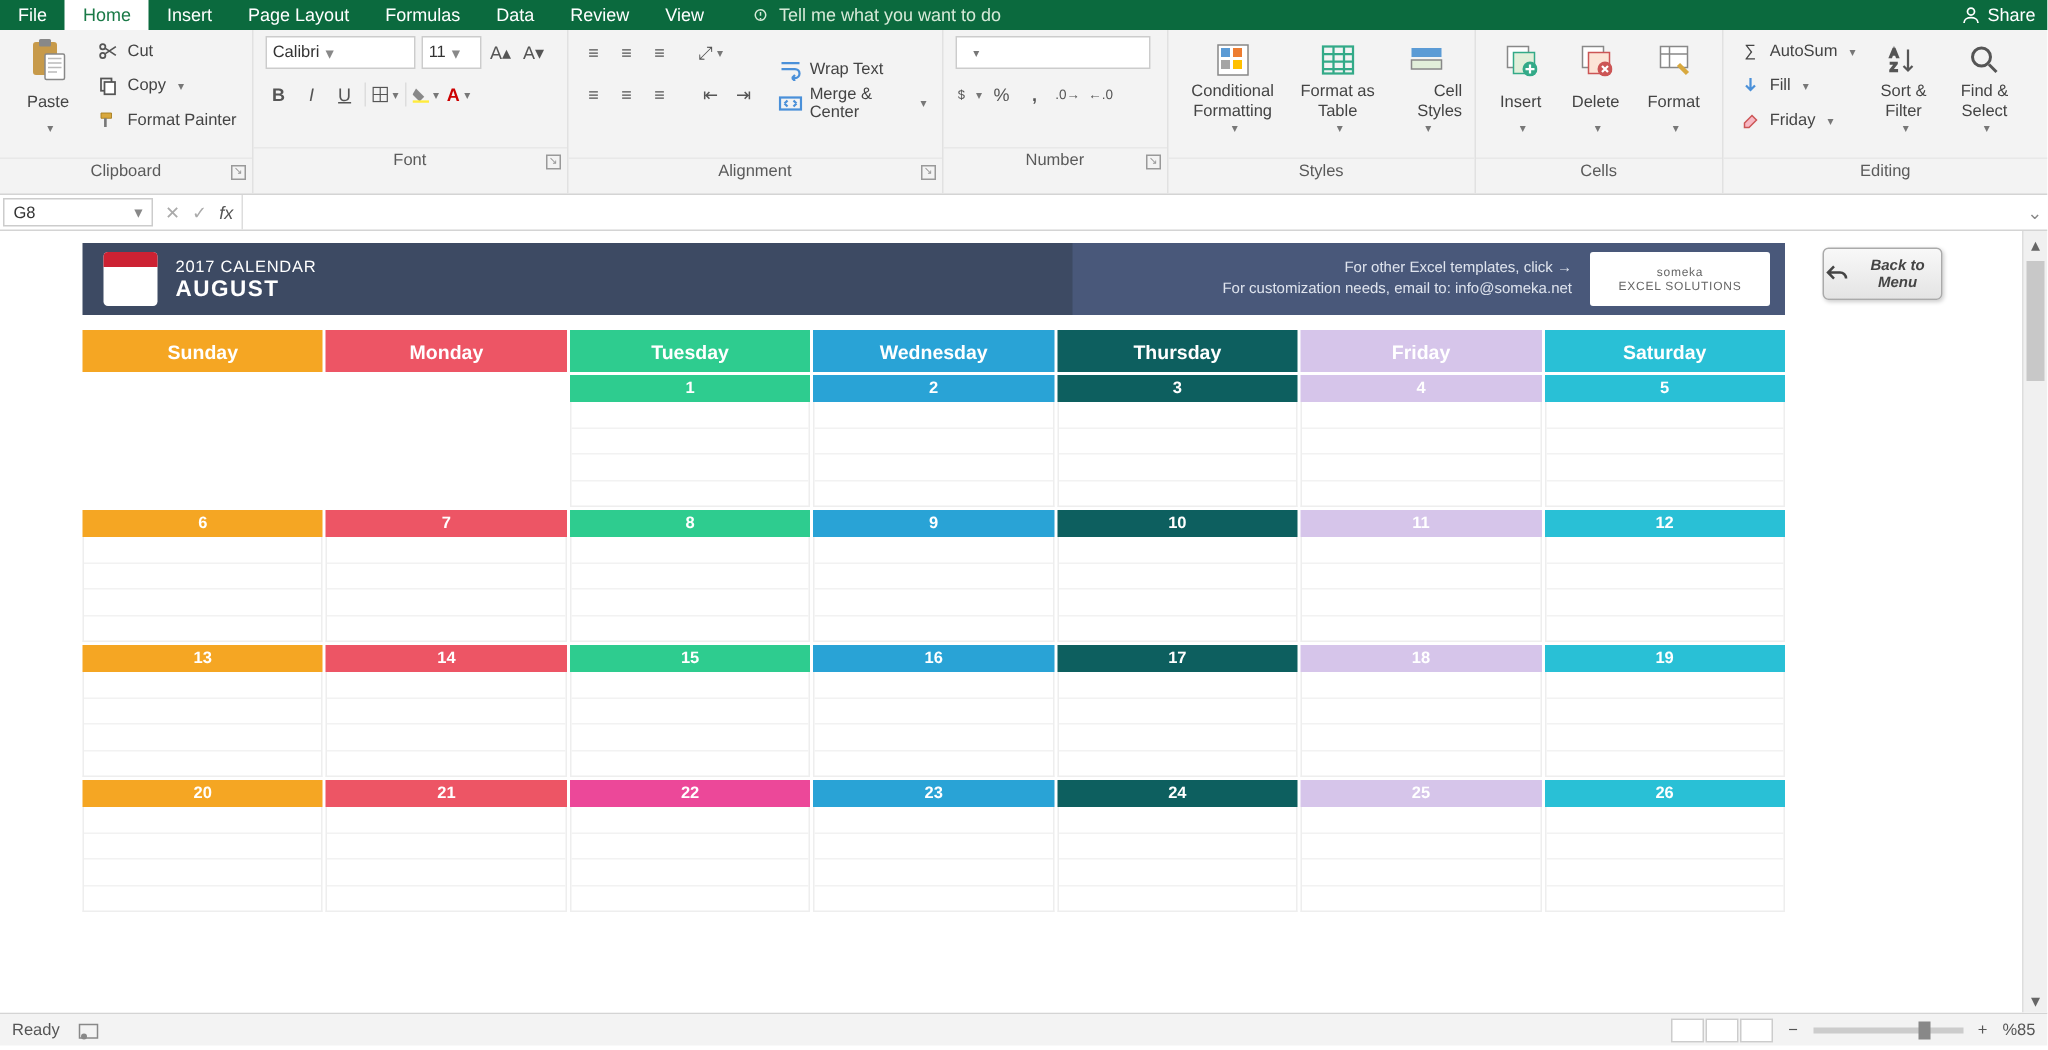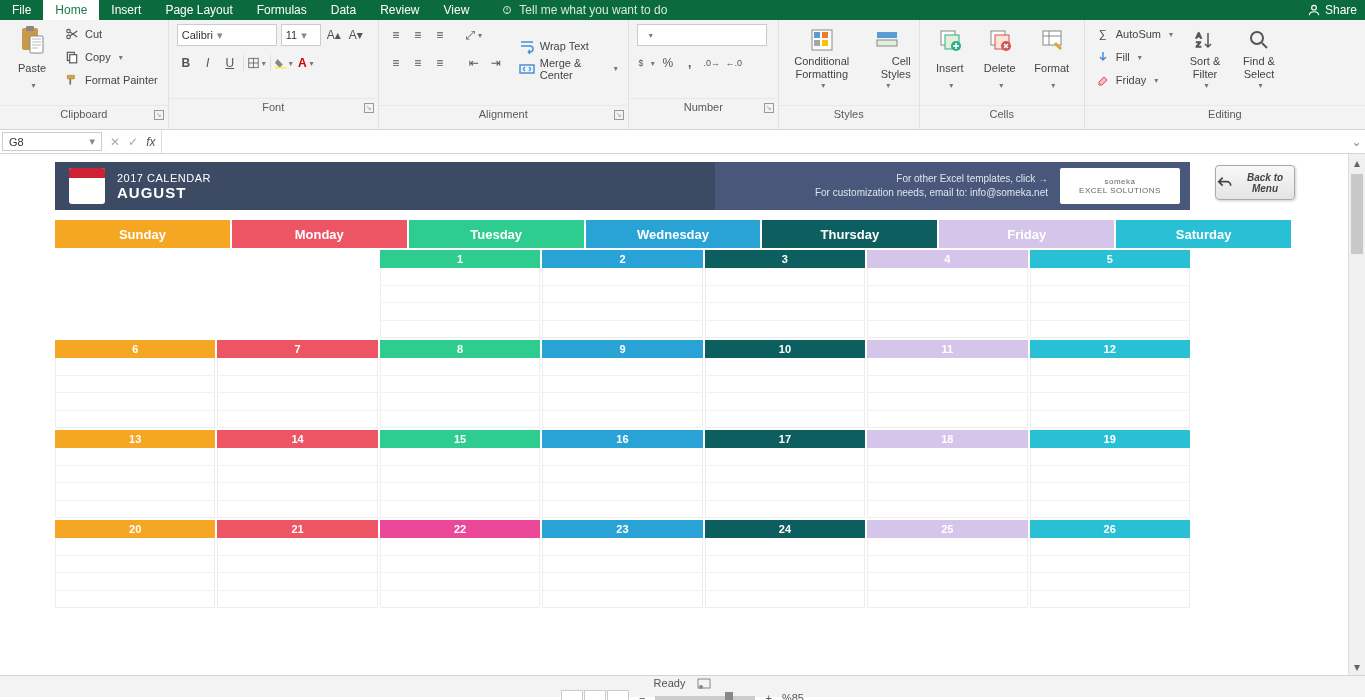--- a/index.html
+++ b/index.html
@@ -61,21 +61,21 @@
 .week { display: flex; gap: 2px; margin-top: 2px; }
 .day-cell { flex: 1; display: flex; flex-direction: column; }
 .day-num { height: 18px; display: flex; align-items: center; justify-content: center; color: #fff; font-size: 11px; font-weight: 600; }
 .day-body { height: 70px; background: #fff; border: 1px solid #eee; border-top: none; display: flex; flex-direction: column; }
 .day-body .line { flex: 1; border-bottom: 1px solid #f2f2f2; }
 .day-body .line:last-child { border-bottom: none; }
 .day-cell.empty .day-num { background: transparent; }
 .day-cell.empty .day-body { background: transparent; border: none; }
 
 
-.status-bar { height: 22px; background: #f3f3f3; border-top: 1px solid #d4d4d4; display: flex; align-items: center; justify-content: space-between; padding: 0 8px; font-size: 11px; color: #555; flex-direction: column; }
+.status-bar { height: 22px; background: #f3f3f3; border-top: 1px solid #d4d4d4; display: flex; align-items: center; justify-content: space-between; padding: 0 8px; font-size: 11px; color: #555; }
 .status-right { display: flex; align-items: center; gap: 10px; }
 .view-btns { display: flex; gap: 1px; }
 .view-btn { width: 22px; height: 16px; border: 1px solid #ccc; background: #fff; }
 .zoom-slider { width: 100px; height: 4px; background: #ccc; position: relative; }
 .zoom-slider::after { content:''; position:absolute; left:70%; top:-4px; width:8px; height:12px; background:#888; }
 
 
 .vscroll { position: absolute; right: 0; top: 0; bottom: 0; width: 17px; background: #f0f0f0; border-left: 1px solid #ddd; }
 .vscroll .thumb { position: absolute; top: 20px; left: 2px; right: 2px; height: 80px; background: #c8c8c8; }
 .vscroll .arr { position: absolute; left: 0; right: 0; height: 17px; display: flex; align-items: center; justify-content: center; color: #666; }
@@ -271,20 +271,29 @@
             <svg width="24" height="24" viewBox="0 0 24 24">
               <rect x="2" y="2" width="20" height="20" fill="#fff" stroke="#888"></rect>
               <rect x="4" y="4" width="6" height="6" fill="#5b9bd5"></rect>
               <rect x="12" y="4" width="6" height="6" fill="#ed7d31"></rect>
               <rect x="4" y="12" width="6" height="6" fill="#a5a5a5"></rect>
               <rect x="12" y="12" width="6" height="6" fill="#ffc000"></rect>
             </svg>
           </div>
         <span style="text-align:center;line-height:1.1">Conditional Formatting</span>
       </div>
+      <div class="big-btn dd" style="width:58px">
+        <div class="ico">
+            <svg width="24" height="24" viewBox="0 0 24 24" fill="none" stroke="#3a8" stroke-width="1.5">
+              <rect x="2" y="3" width="20" height="18"></rect>
+              <path d="M2 8h20M2 13h20M2 18h20M9 3v18M16 3v18"></path>
+            </svg>
+          </div>
+        <span style="text-align:center;line-height:1.1">Format as Table</span>
+      </div>
       <div class="big-btn dd" style="width:48px">
         <div class="ico">
             <svg width="24" height="24" viewBox="0 0 24 24">
               <rect x="2" y="4" width="20" height="6" fill="#5b9bd5"></rect>
               <rect x="2" y="12" width="20" height="6" fill="#e2efda" stroke="#888"></rect>
             </svg>
           </div>
         <span style="text-align:right;line-height:1.1">Cell Styles</span>
       </div>
     </div>
@@ -415,21 +424,21 @@
         </div>
       </div>
       <div class="back-btn" style="left:1160px;top:3px">
         <svg width="18" height="18" viewBox="0 0 24 24" fill="none" stroke="#444" stroke-width="2.5">
             <path d="M10 4L4 10l6 6M4 10h12a6 6 0 016 6"></path>
           </svg>
         <span style="text-align:center;line-height:1.1">Back to Menu</span>
       </div>
     </div>
 
-    <div class="dow-row" id="dow-row" style="width:1236px">
+    <div class="dow-row" id="dow-row" style="width:1135px">
         <div class="dow" style="background: rgb(245, 166, 35);">Sunday</div>
         <div class="dow" style="background: rgb(237, 85, 101);">Monday</div>
         <div class="dow" style="background: rgb(46, 204, 143);">Tuesday</div>
         <div class="dow" style="background: rgb(41, 163, 214);">Wednesday</div>
         <div class="dow" style="background: rgb(13, 95, 95);">Thursday</div>
         <div class="dow" style="background: rgb(214, 197, 234);">Friday</div>
         <div class="dow" style="background: rgb(41, 192, 214);">Saturday</div>
       </div>
     <div id="weeks" style="width:1135px">
         <div class="week">

